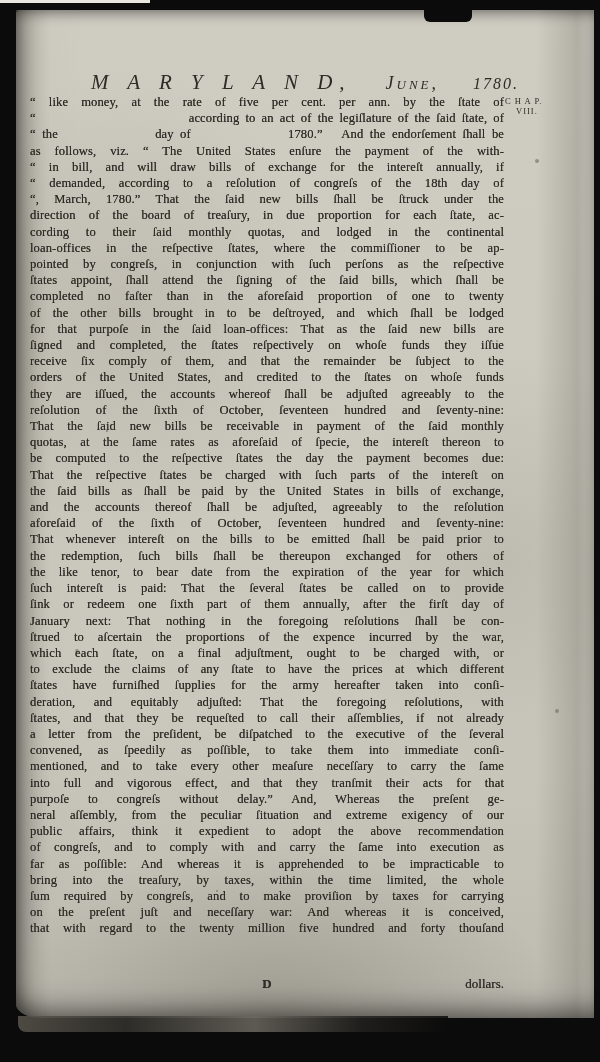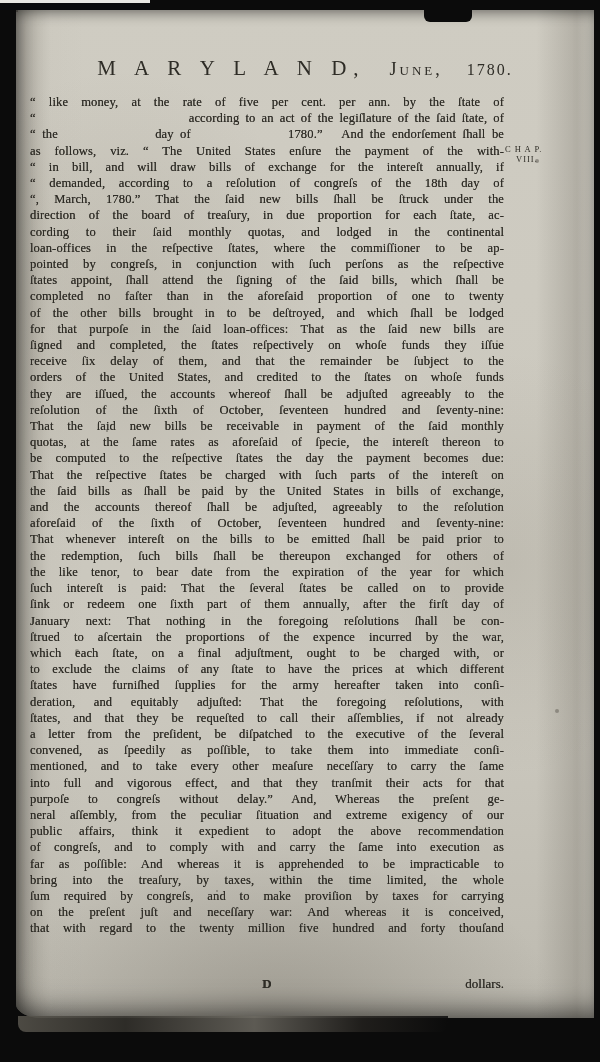--- a/index.html
+++ b/index.html
@@ -21,28 +21,28 @@
       linear-gradient(90deg, transparent 90%, rgba(80,75,66,0.22) 97%, rgba(80,75,66,0.05)),
       linear-gradient(var(--paper), #cac7bd 70%, #bdbab0);
     box-shadow:
       inset 0 8px 14px -6px rgba(0,0,0,0.45),
       inset 0 -18px 26px -10px rgba(0,0,0,0.5),
       inset 14px 0 22px -12px rgba(0,0,0,0.4);
     border-bottom-left-radius: 26px 14px;
     color: var(--ink);
   }
 
-  .header { position:absolute; top:46px; left:60px; right:60px;
-    display:flex; align-items:baseline; justify-content:center; gap:24px; }
+  .header { position:absolute; top:60px; left:60px; right:60px;
+    display:flex; align-items:baseline; justify-content:center; gap:34px;font-style:italic; }
   .state { font-size:21px; letter-spacing:7px; white-space:nowrap; }
   .month { font-size:18px; font-variant:small-caps; letter-spacing:3px; white-space:nowrap; }
   .year  { font-size:16px; letter-spacing:2px; white-space:nowrap; }
 
   .chap { position:absolute; top:86px; left:489px; width:70px;
-    font-size:8.5px; letter-spacing:1px; line-height:10px;margin-top:48px; }
+    font-size:8.5px; letter-spacing:1px; line-height:10px; }
   .chap .num { padding-left:11px; }
 
   .bodytext { position:absolute; top:84px; left:14px; width:474px;
     font-size:12.6px; line-height:16.2px; letter-spacing:0.1px;
     text-shadow: 0 0 0.5px rgba(46,44,38,0.8); }
   .line { text-align:justify; text-align-last:justify; }
 
   .foot { position:absolute; left:14px; width:474px; top:966px; height:18px; font-size:13px;
     text-shadow: 0 0 0.5px rgba(46,44,38,0.8); }
   .sig   { position:absolute; left:0; right:0; text-align:center; font-weight:bold; }
@@ -93,21 +93,21 @@
         <div class="line">“, March, 1780.” That the ſaid new bills ſhall be ſtruck under the</div>
         <div class="line">direction of the board of treaſury, in due proportion for each ſtate, ac-</div>
         <div class="line">cording to their ſaid monthly quotas, and lodged in the continental</div>
         <div class="line">loan-offices in the reſpective ſtates, where the commiſſioner to be ap-</div>
         <div class="line">pointed by congreſs, in conjunction with ſuch perſons as the reſpective</div>
         <div class="line">ſtates appoint, ſhall attend the ſigning of the ſaid bills, which ſhall be</div>
         <div class="line">completed no faſter than in the aforeſaid proportion of one to twenty</div>
         <div class="line">of the other bills brought in to be deſtroyed, and which ſhall be lodged</div>
         <div class="line">for that purpoſe in the ſaid loan-offices: That as the ſaid new bills are</div>
         <div class="line">ſigned and completed, the ſtates reſpectively on whoſe funds they iſſue</div>
-        <div class="line">receive ſix delay of them, and that the remainder be ſubject to the</div>
+        <div class="line">receive ſix comply of them, and that the remainder be ſubject to the</div>
         <div class="line">orders of the United States, and credited to the ſtates on whoſe funds</div>
         <div class="line">they are iſſued, the accounts whereof ſhall be adjuſted agreeably to the</div>
         <div class="line">reſolution of the ſixth of October, ſeventeen hundred and ſeventy-nine:</div>
         <div class="line">That the ſaid new bills be receivable in payment of the ſaid monthly</div>
         <div class="line">quotas, at the ſame rates as aforeſaid of ſpecie, the intereſt thereon to</div>
         <div class="line">be computed to the reſpective ſtates the day the payment becomes due:</div>
         <div class="line">That the reſpective ſtates be charged with ſuch parts of the intereſt on</div>
         <div class="line">the ſaid bills as ſhall be paid by the United States in bills of exchange,</div>
         <div class="line">and the accounts thereof ſhall be adjuſted, agreeably to the reſolution</div>
         <div class="line">aforeſaid of the ſixth of October, ſeventeen hundred and ſeventy-nine:</div>

